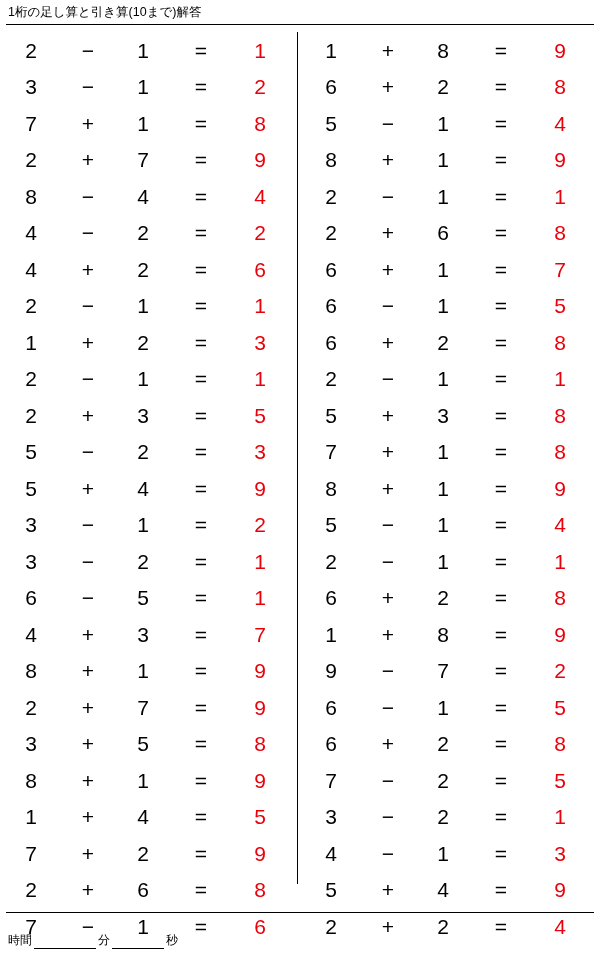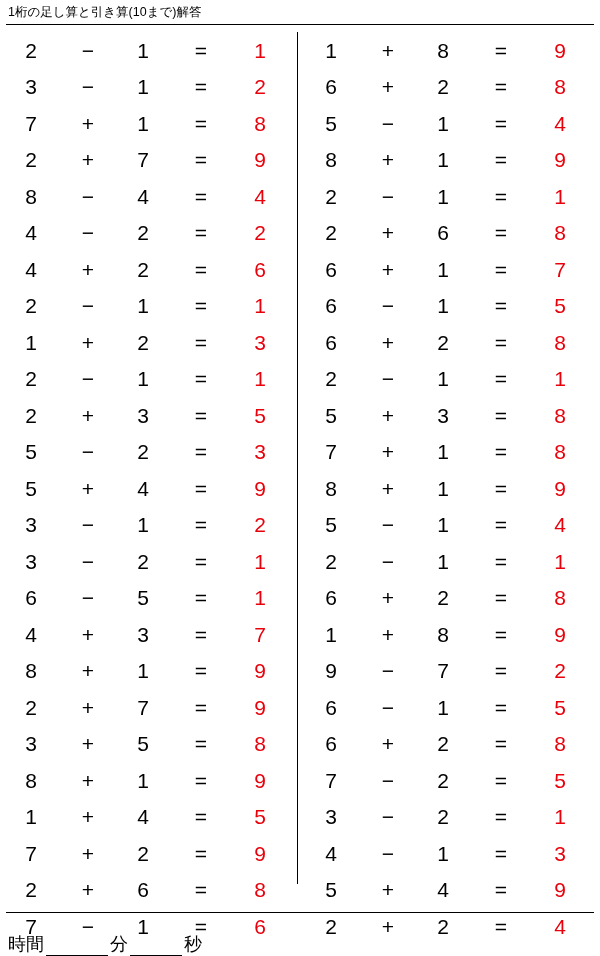--- a/index.html
+++ b/index.html
@@ -92,21 +92,21 @@
   }
   .time-block {
     position: absolute;
     left: 8px;
     top: 12px;
     font-size: 17px;
     white-space: nowrap;
     display: flex;
     align-items: flex-end;
   }
-  .time-label { font-size: 18px; }
+  .time-label { font-size: 12px; }
   .blank-line {
     display: inline-block;
     border-bottom: 1px solid #000;
     width: 62px;
     height: 15px;
     margin: 0 2px;
   }
   .blank-line.small { width: 52px; }
   .copyright {
     position: absolute;

